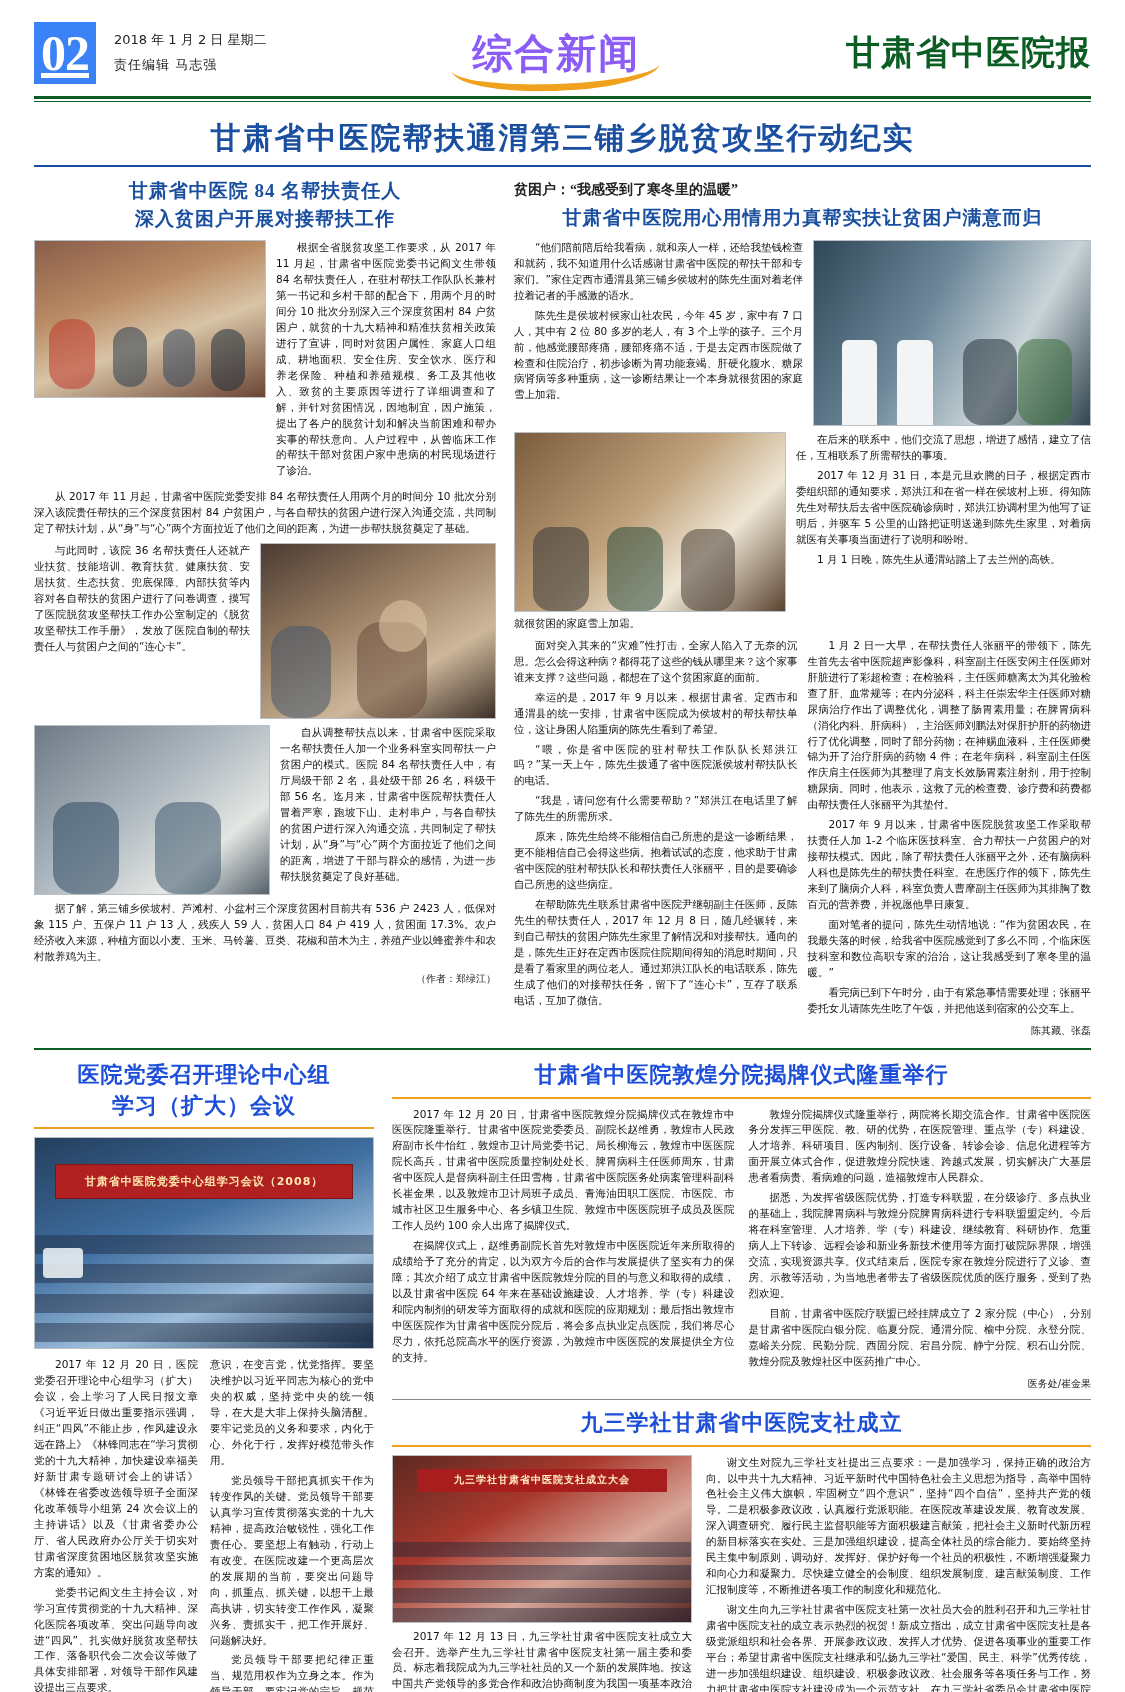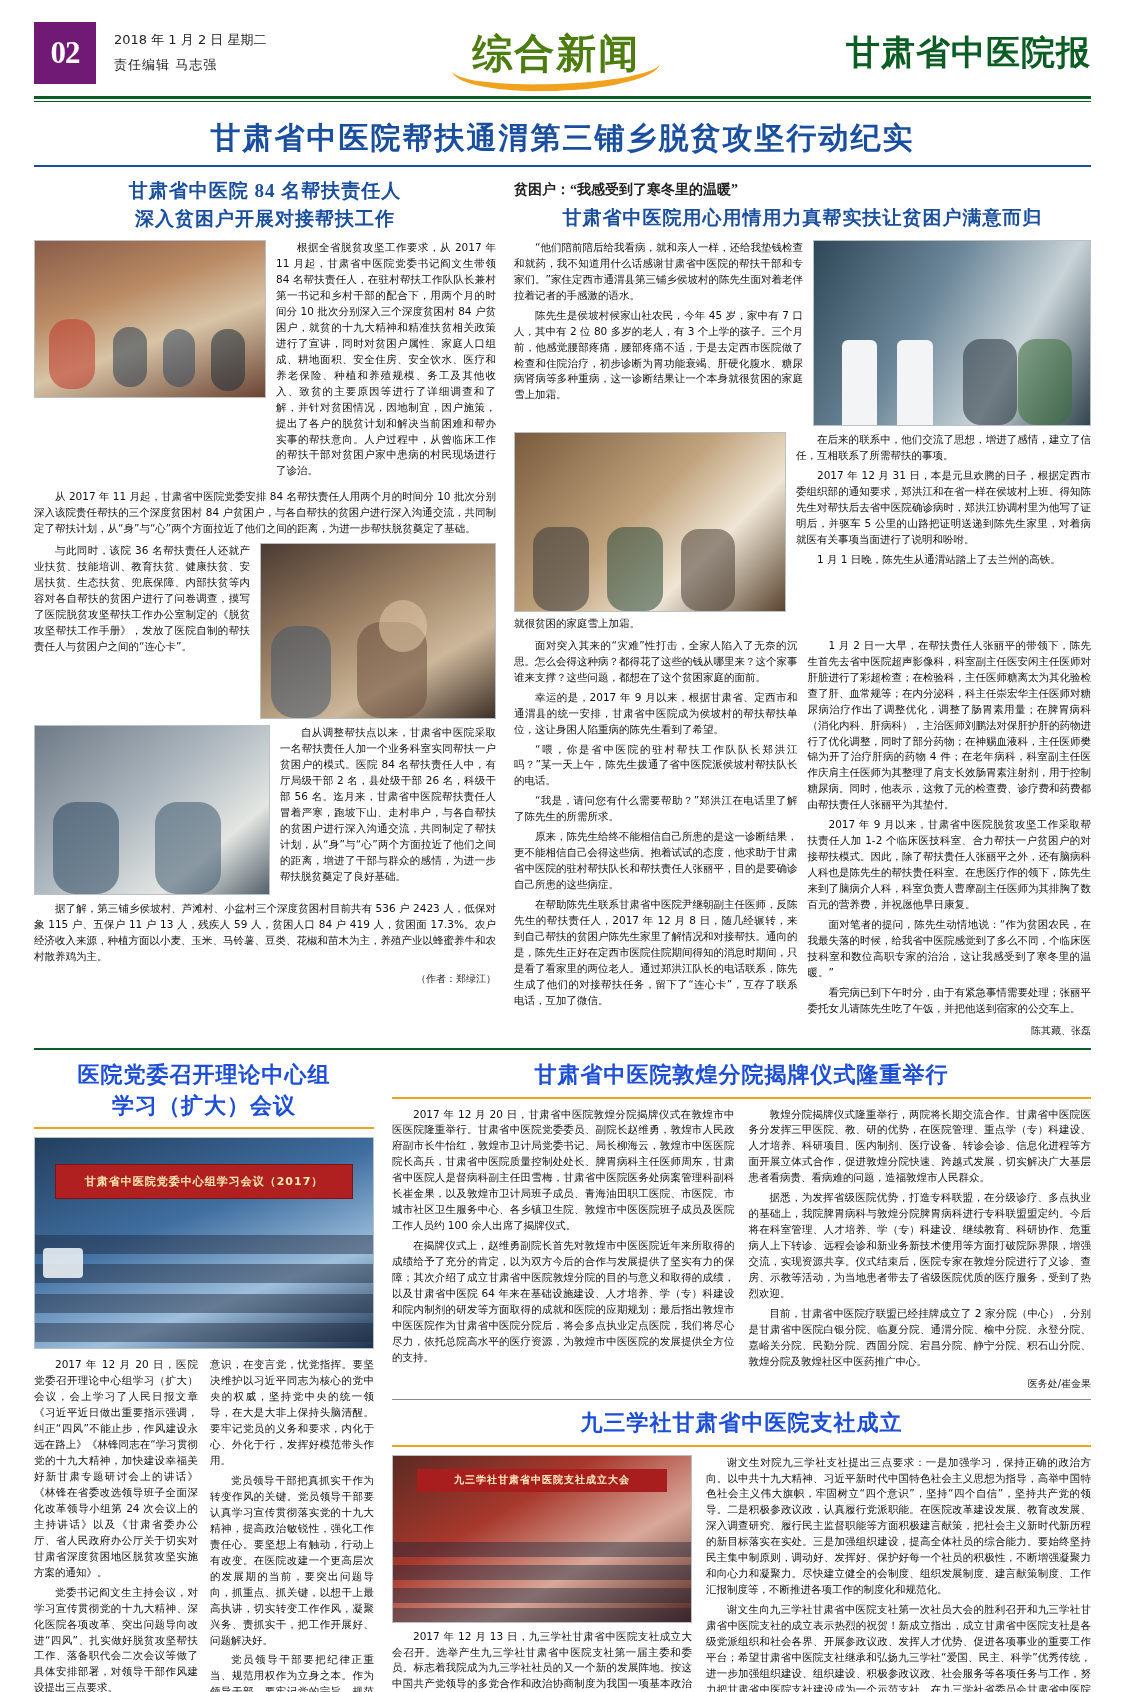--- a/index.html
+++ b/index.html
@@ -9,29 +9,29 @@
     font-family:"DejaVu Sans","Liberation Sans",sans-serif;
     color:#111;
     position:relative;
     overflow:hidden;
   }
   .page{position:relative;width:1125px;height:1692px;box-sizing:border-box;padding:0 34px;}
 
   
   .masthead{position:relative;height:78px;display:flex;align-items:center;padding-top:14px;}
   .pagenum{
-    width:62px;height:62px;background:#701a75;color:#fff;
-    font-size:31px;font-weight:bold;display:flex;align-items:center;justify-content:center;
-    font-family:"Liberation Serif",serif;letter-spacing:-1px;
+    width:62px;height:62px;background:#3b82f6;color:#fff;
+    font-size:50px;font-weight:bold;display:flex;align-items:center;justify-content:center;
+    font-family:"Liberation Serif",serif;letter-spacing:-1px;text-decoration:underline;
   }
   .issue{margin-left:18px;font-size:13px;line-height:1.9;color:#222;}
   .issue .line2{letter-spacing:1px;}
   .mast-center{flex:1;display:flex;justify-content:center;align-items:center;position:relative;}
   .section-title{
-    font-size:40px;font-weight:bold;color:#4d7c0f;font-family:"Liberation Serif",serif;
+    font-size:40px;font-weight:bold;color:#8b5cf6;font-family:"Liberation Serif",serif;
     letter-spacing:2px;position:relative;padding:0 6px;
   }
   .section-title .swoosh{
     position:absolute;left:-14px;right:-14px;bottom:-10px;height:22px;
     border-bottom:7px solid #f0a21e;border-radius:0 0 60% 60%/0 0 100% 100%;
     transform:rotate(-2deg);
   }
   .paper-name{
     font-size:34px;font-weight:bold;color:#0b5d23;font-family:"Liberation Serif",serif;
     letter-spacing:1px;white-space:nowrap;
@@ -269,21 +269,21 @@
 
     <div class="col" style="flex:0 0 340px;">
       <div class="box-title">
         <div>医院党委召开理论中心组</div>
         <div>学习（扩大）会议</div>
       </div>
       <div class="orange-rule" style="margin:6px 0 8px;"></div>
 
       <div class="photo" style="height:212px;">
         <div class="pimg g7">
-          <div class="banner">甘肃省中医院党委中心组学习会议（2017）</div>
+          <div class="banner">甘肃省中医院党委中心组学习会议（2008）</div>
           <div class="seatrow" style="top:46%;"></div>
           <div class="seatrow" style="top:60%;"></div>
           <div class="seatrow" style="top:74%;"></div>
           <div class="seatrow" style="top:88%;"></div>
           <div class="blob" style="width:40px;height:30px;background:#e9eef2;left:8px;top:52%;border-radius:4px;opacity:.9;"></div>
         </div>
       </div>
 
       <div class="body-text two-col-text" style="margin-top:8px;">
         <p>2017 年 12 月 20 日，医院党委召开理论中心组学习（扩大）会议，会上学习了人民日报文章《习近平近日做出重要指示强调，纠正“四风”不能止步，作风建设永远在路上》《林锋同志在“学习贯彻党的十九大精神，加快建设幸福美好新甘肃专题研讨会上的讲话》《林锋在省委改选领导班子全面深化改革领导小组第 24 次会议上的主持讲话》以及《甘肃省委办公厅、省人民政府办公厅关于切实对甘肃省深度贫困地区脱贫攻坚实施方案的通知》。</p>

